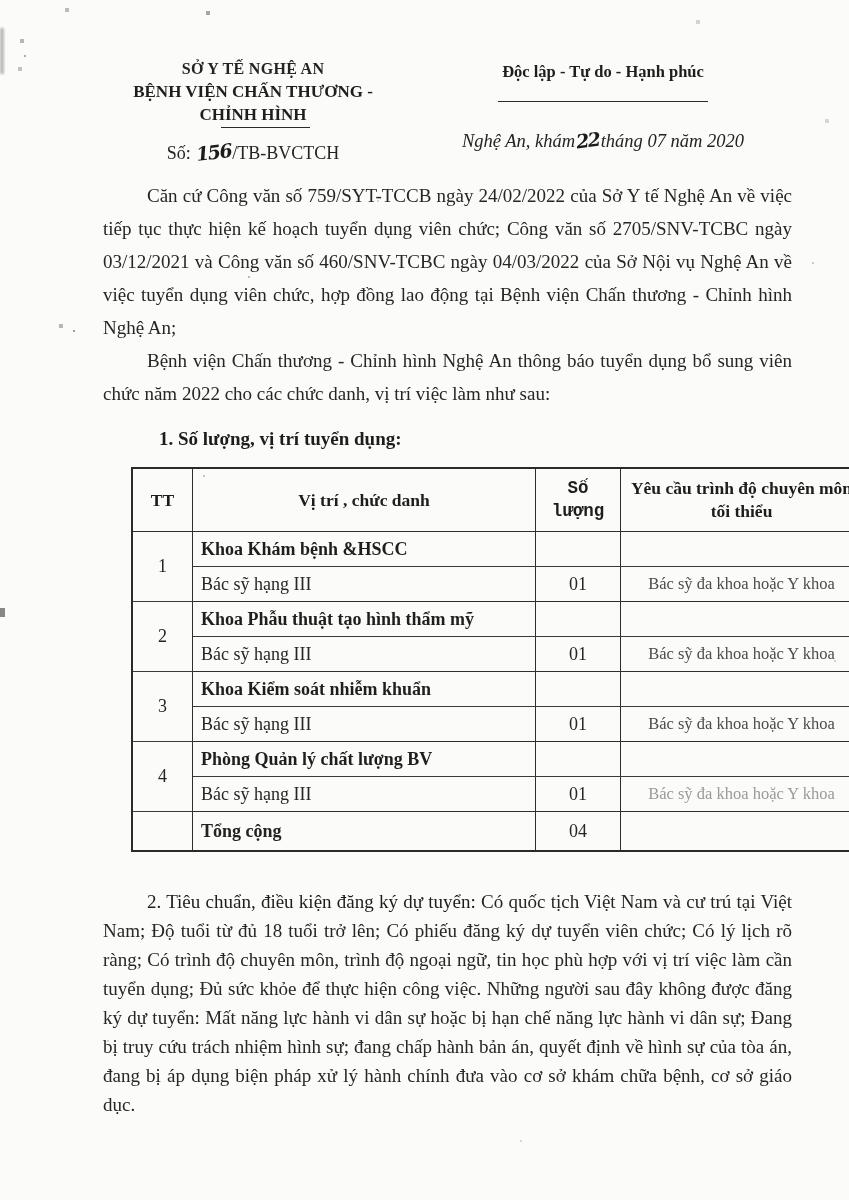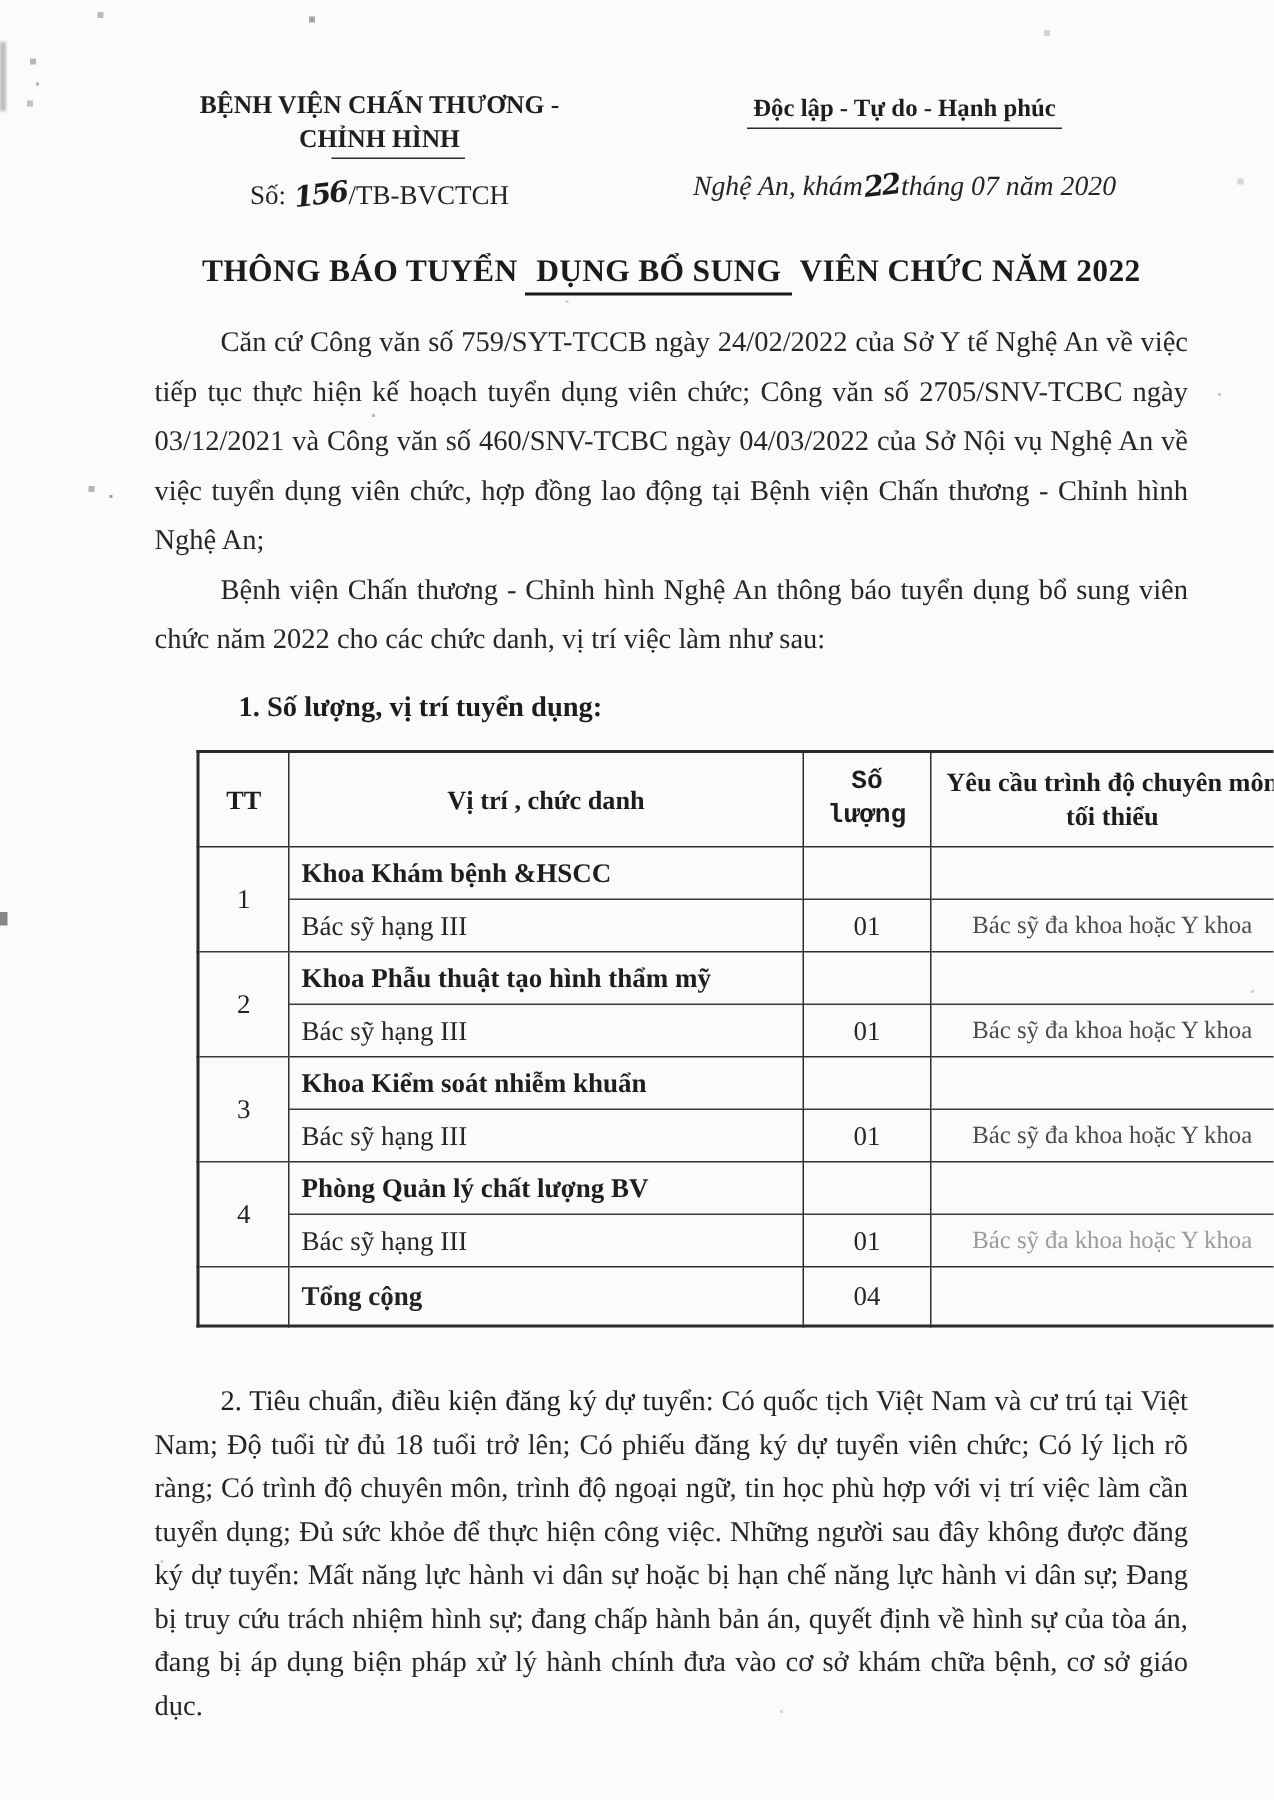--- a/index.html
+++ b/index.html
@@ -47,21 +47,21 @@
   .org-line1{font-size:16px;font-weight:600;letter-spacing:.3px;line-height:22px;color:#242424;}
   .org-line2{font-size:17px;font-weight:700;line-height:23px;color:#1e1e1e;}
   .org-line3{font-size:17px;font-weight:700;line-height:23px;color:#1e1e1e;}
   .org-line3 .part-underline{position:relative;display:inline-block;}
   .org-line3 .part-underline::after{
     content:"";position:absolute;left:20%;right:-3%;bottom:-2px;height:1.5px;background:#2a2a2a;
   }
   .doc-number{margin-top:15px;font-size:18px;color:#242424;}
   .motto1{font-size:17px;font-weight:700;letter-spacing:.2px;line-height:23px;color:#1e1e1e;}
   .motto2{margin-top:4px;display:inline-block;font-size:16.5px;font-weight:700;color:#1e1e1e;
-    border-bottom:1.6px solid #2a2a2a;padding:0 4px 3px 4px;}
+    border-bottom:1.6px solid #2a2a2a;padding:0 4px 19px 4px;}
   .date-line{margin-top:27px;font-style:italic;font-size:18.5px;color:#242424;}
   .hand{
     font-family:"DejaVu Serif", serif;font-style:italic;font-weight:700;
     display:inline-block;transform:rotate(-7deg);letter-spacing:-1.5px;
     font-size:19px;color:#1c1c1c;margin:0 1px;
   }
   
   .title{
     margin:27px 0 0 0;text-align:center;
     font-size:21px;font-weight:700;letter-spacing:.2px;color:#1b1b1b;
@@ -104,31 +104,31 @@
 </head>
 <body>
 
 <div class="page">
   <div class="speckles"></div>
   <div class="edge-smudge"></div>
   <div class="edge-dot"></div>
 
   <div class="header">
     <div class="header-left">
+      <div class="org-line1">SỞ Y TẾ NGHỆ AN</div>
       <div class="org-line2">BỆNH VIỆN CHẤN THƯƠNG -</div>
       <div class="org-line3"><span class="part-underline">CHỈNH HÌNH</span></div>
       <div class="doc-number"><span>Số: </span><span class="hand">156</span><span>/TB-BVCTCH</span></div>
     </div>
     <div class="header-right">
       <div><span class="motto2">Độc lập - Tự do - Hạnh phúc</span></div>
       <div class="date-line"><span>Nghệ An, khám</span><span class="hand">22</span><span>tháng 07 năm 2020</span></div>
     </div>
   </div>
 
-  <h1 class="title"><span>THÔNG BÁO TUYỂN</span> <span class="title-underline">DỤNG BỔ SUNG</span> <span>VIÊN CHỨC NĂM 2022</span></h1>
 
   <p class="para first">Căn cứ Công văn số 759/SYT-TCCB ngày 24/02/2022 của Sở Y tế Nghệ An về việc tiếp tục thực hiện kế hoạch tuyển dụng viên chức; Công văn số 2705/SNV-TCBC ngày 03/12/2021 và Công văn số 460/SNV-TCBC ngày 04/03/2022 của Sở Nội vụ Nghệ An về việc tuyển dụng viên chức, hợp đồng lao động tại Bệnh viện Chấn thương - Chỉnh hình Nghệ An;</p>
   <p class="para">Bệnh viện Chấn thương - Chỉnh hình Nghệ An thông báo tuyển dụng bổ sung viên chức năm 2022 cho các chức danh, vị trí việc làm như sau:</p>
 
   <p class="section-heading">1.  Số lượng, vị trí tuyển dụng:</p>
 
   <table class="recruit">
     <thead>
       <tr>
         <th class="col-tt">TT</th>

